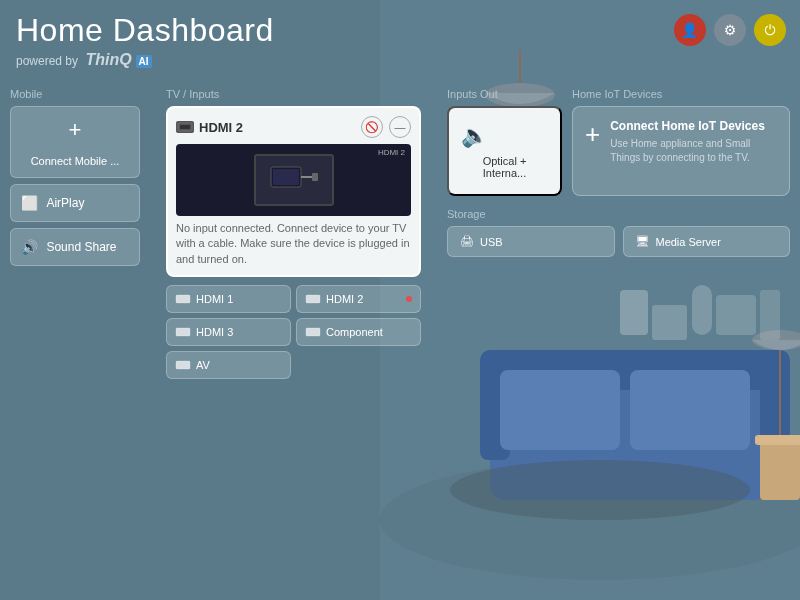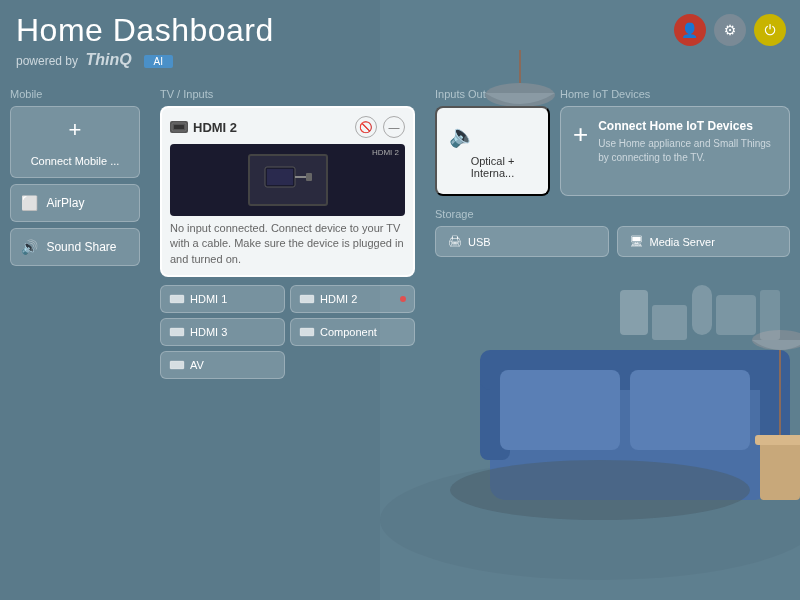--- a/index.html
+++ b/index.html
@@ -34,24 +34,24 @@
       font-weight: 300;
     }
     .header-subtitle span.brand {
       font-weight: 700;
       font-size: 14px;
     }
     .header-subtitle span.ai {
       font-size: 10px;
       background: #4a90c8;
       color: white;
-      padding: 1px 10px;
+      padding: 1px 3px;
       border-radius: 2px;
-      margin-left: 12px;
-      font-weight: 400;
+      margin-left: 4px;
+      font-weight: 700;
     }
 
     
     .top-icons {
       position: absolute;
       top: 14px;
       right: 14px;
       display: flex;
       gap: 8px;
     }
@@ -365,21 +365,21 @@
     <span>👤</span>
   </button>
   <button class="top-icon-btn settings">
     <span>⚙</span>
   </button>
   <button class="top-icon-btn power">
     <span>⏻</span>
   </button>
 </div>
 
-<div style="position:absolute;top:88px;left:10px;right:10px;z-index:10;display:flex;gap:20px;">
+<div style="position:absolute;top:88px;left:10px;right:10px;z-index:10;display:flex;gap:26px;">
 
   <div class="section-col" style="width:130px;">
     <div class="section-label">Mobile</div>
     <button class="mobile-btn connect-mobile-btn">
       <span class="plus-icon">+</span>
       <span>Connect Mobile ...</span>
     </button>
     <button class="mobile-btn">
       <span style="font-size:14px;">⬜</span>
       <span>AirPlay</span>

